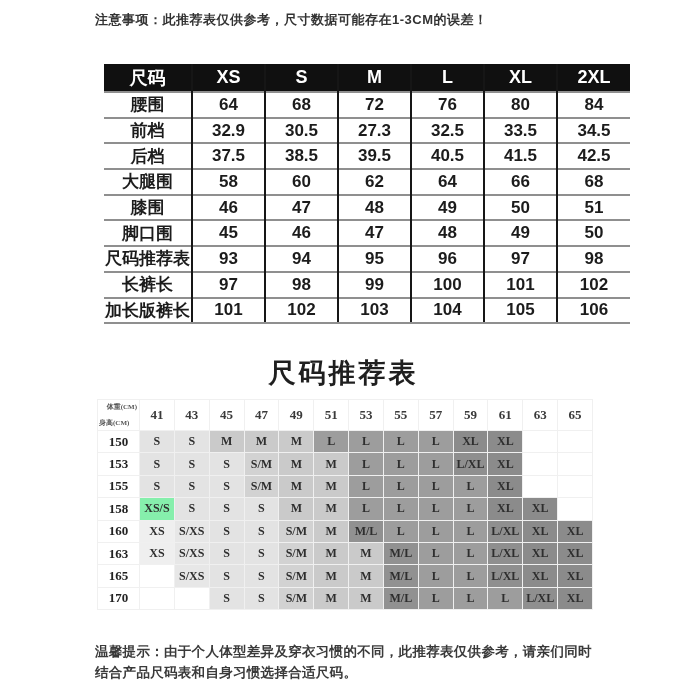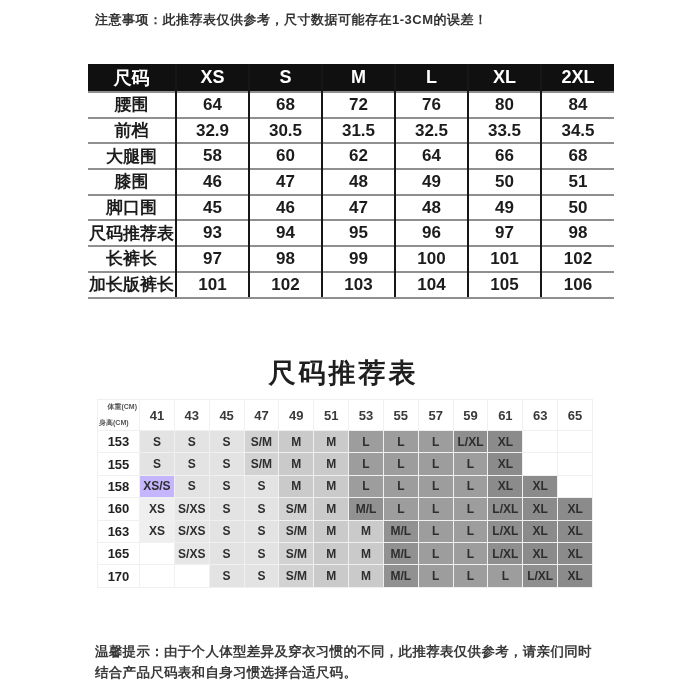--- a/index.html
+++ b/index.html
@@ -8,21 +8,21 @@
     background: #ffffff;
     font-family: "Liberation Sans", "DejaVu Sans", sans-serif;
     overflow: hidden; position: relative;
     color: #222;
   }
   .note-top {
     position: absolute; left: 95px; top: 11px; width: 470px;
     font-size: 13px; font-weight: 700; color: #333; letter-spacing: .5px;
   }
   
-  .size-table-wrap { position: absolute; left: 88px; top: 64px; width: 526px; }
+  .size-table-wrap { position: absolute; left: 104px; top: 64px; width: 526px; }
   table.size-table {
     width: 100%; border-collapse: collapse; table-layout: fixed;
   }
   table.size-table th {
     background: #101010; color: #fff; font-size: 18px; font-weight: 700;
     height: 28px; text-align: center; vertical-align: middle;
   }
   table.size-table td {
     height: 25.7px; text-align: center; vertical-align: middle;
     font-size: 17px; font-weight: 600; color: #1c1c1c;
@@ -36,20 +36,21 @@
   .rec-title {
     position: absolute; left: 0; top: 355px; width: 100%;
     text-align: center; font-size: 27px; font-weight: 700; color: #1f1f1f;
     letter-spacing: 3px;
   }
   
   .rec-table-wrap { position: absolute; left: 97px; top: 399px; width: 496px; }
   table.rec-table {
     width: 100%; border-collapse: collapse; table-layout: fixed;
     font-size: 12px;
+    font-family: Liberation Serif, serif;
   }
   table.rec-table th, table.rec-table td { border: 1px solid #f0f0f0; }
   table.rec-table th {
     height: 31px; background: #fff; color: #3a3a3a;
     font-size: 13px; font-weight: 600; text-align: center; vertical-align: middle;
   }
   table.rec-table th.corner { width: 42px; position: relative; }
   .c-top {
     position: absolute; top: 2px; right: 2px;
     font-size: 7px; font-weight: 600; color: #555; white-space: nowrap;
@@ -95,24 +96,33 @@
           <td>68</td>
           <td>72</td>
           <td>76</td>
           <td>80</td>
           <td>84</td>
         </tr>
         <tr>
           <td class="rowlabel first-col">前档</td>
           <td>32.9</td>
           <td>30.5</td>
-          <td>31.5</td>
+          <td>27.3</td>
           <td>32.5</td>
           <td>33.5</td>
           <td>34.5</td>
+        </tr>
+        <tr>
+          <td class="rowlabel first-col">后档</td>
+          <td>37.5</td>
+          <td>38.5</td>
+          <td>39.5</td>
+          <td>40.5</td>
+          <td>41.5</td>
+          <td>42.5</td>
         </tr>
         <tr>
           <td class="rowlabel first-col">大腿围</td>
           <td>58</td>
           <td>60</td>
           <td>62</td>
           <td>64</td>
           <td>66</td>
           <td>68</td>
         </tr>
@@ -185,20 +195,36 @@
           <th>55</th>
           <th>57</th>
           <th>59</th>
           <th>61</th>
           <th>63</th>
           <th>65</th>
         </tr>
     </thead>
     <tbody>
         <tr>
+          <td class="hcell">150</td>
+          <td style="background: rgb(227, 227, 227);">S</td>
+          <td style="background: rgb(227, 227, 227);">S</td>
+          <td style="background: rgb(202, 202, 202);">M</td>
+          <td style="background: rgb(202, 202, 202);">M</td>
+          <td style="background: rgb(202, 202, 202);">M</td>
+          <td style="background: rgb(157, 157, 157);">L</td>
+          <td style="background: rgb(157, 157, 157);">L</td>
+          <td style="background: rgb(157, 157, 157);">L</td>
+          <td style="background: rgb(157, 157, 157);">L</td>
+          <td style="background: rgb(139, 139, 139);">XL</td>
+          <td style="background: rgb(139, 139, 139);">XL</td>
+          <td style="background: rgb(255, 255, 255);"></td>
+          <td style="background: rgb(255, 255, 255);"></td>
+        </tr>
+        <tr>
           <td class="hcell">153</td>
           <td style="background: rgb(227, 227, 227);">S</td>
           <td style="background: rgb(227, 227, 227);">S</td>
           <td style="background: rgb(227, 227, 227);">S</td>
           <td style="background: rgb(210, 210, 210);">S/M</td>
           <td style="background: rgb(202, 202, 202);">M</td>
           <td style="background: rgb(202, 202, 202);">M</td>
           <td style="background: rgb(157, 157, 157);">L</td>
           <td style="background: rgb(157, 157, 157);">L</td>
           <td style="background: rgb(157, 157, 157);">L</td>
@@ -218,21 +244,21 @@
           <td style="background: rgb(157, 157, 157);">L</td>
           <td style="background: rgb(157, 157, 157);">L</td>
           <td style="background: rgb(157, 157, 157);">L</td>
           <td style="background: rgb(157, 157, 157);">L</td>
           <td style="background: rgb(139, 139, 139);">XL</td>
           <td style="background: rgb(255, 255, 255);"></td>
           <td style="background: rgb(255, 255, 255);"></td>
         </tr>
         <tr>
           <td class="hcell">158</td>
-          <td style="background: #c4b5fd;">XS/S</td>
+          <td style="background: #86efac;">XS/S</td>
           <td style="background: rgb(227, 227, 227);">S</td>
           <td style="background: rgb(227, 227, 227);">S</td>
           <td style="background: rgb(227, 227, 227);">S</td>
           <td style="background: rgb(202, 202, 202);">M</td>
           <td style="background: rgb(202, 202, 202);">M</td>
           <td style="background: rgb(157, 157, 157);">L</td>
           <td style="background: rgb(157, 157, 157);">L</td>
           <td style="background: rgb(157, 157, 157);">L</td>
           <td style="background: rgb(157, 157, 157);">L</td>
           <td style="background: rgb(139, 139, 139);">XL</td>

